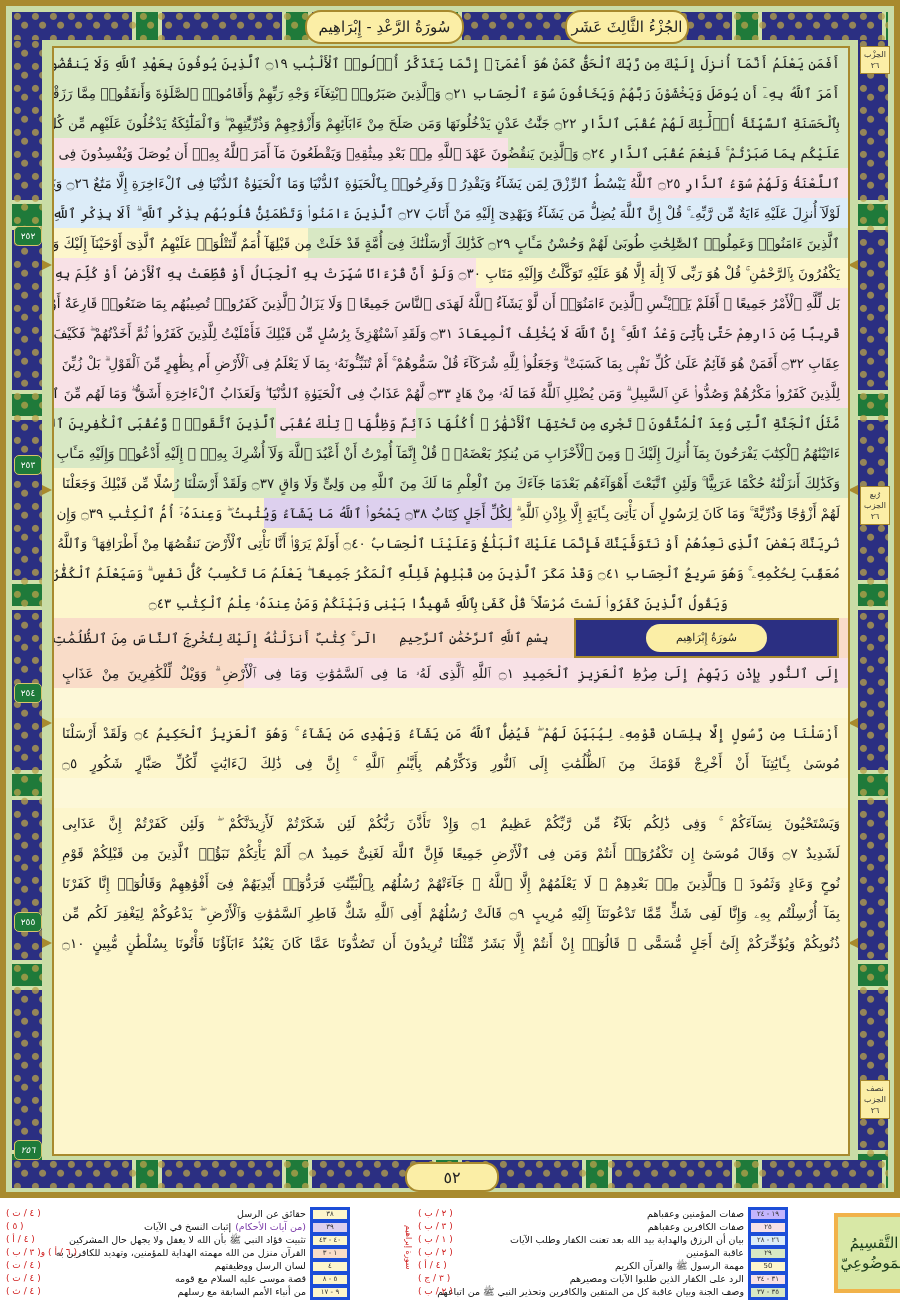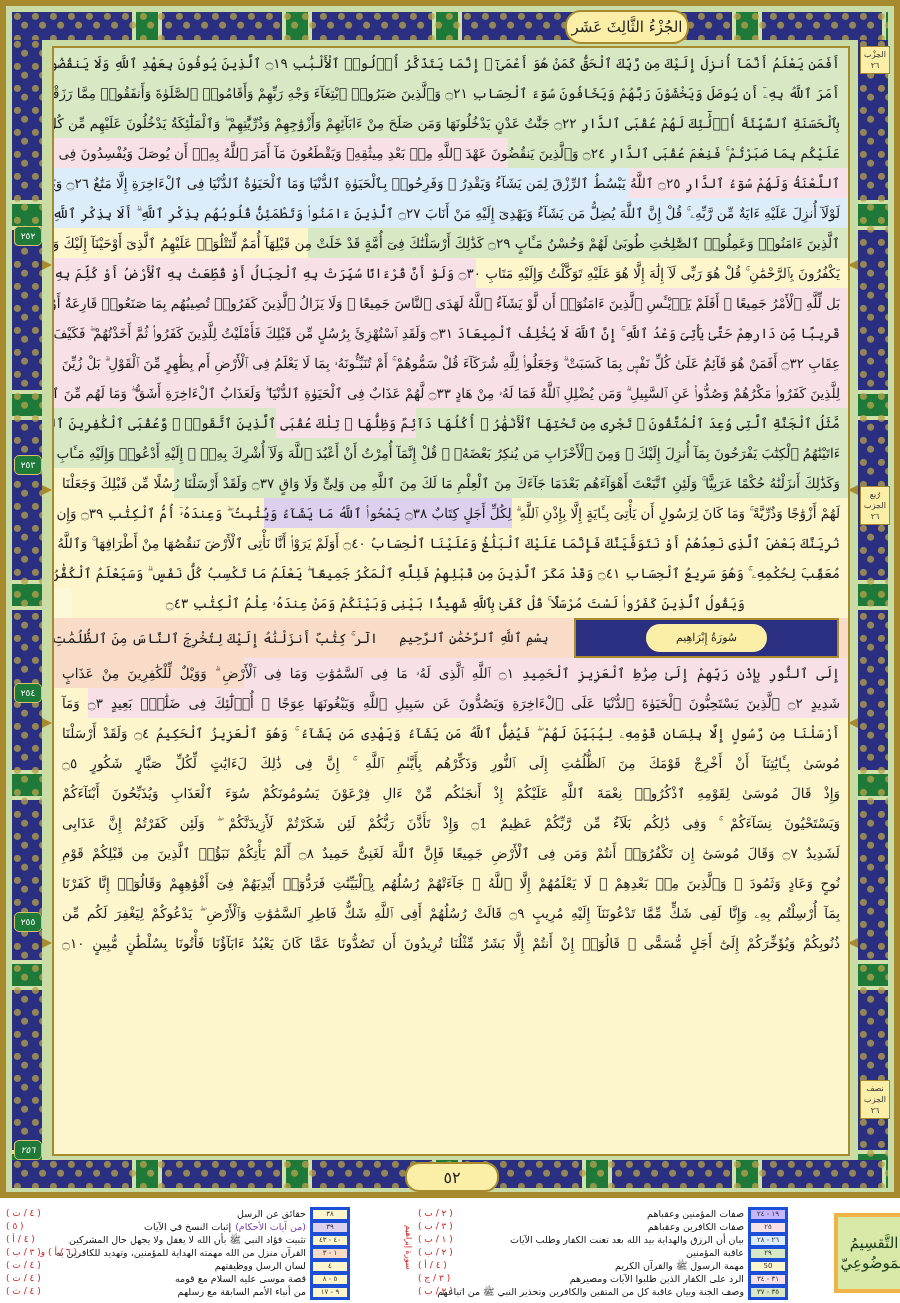--- a/index.html
+++ b/index.html
@@ -61,20 +61,21 @@
       <div class="vine"></div>
     </div>
   <div class="deco-band deco-left">
       <div class="vine"></div>
     </div>
   <div class="deco-band deco-right">
       <div class="vine"></div>
     </div>
 
   <div class="header-pill pill-juz">الجُزْءُ الثَّالِثَ عَشَر</div>
+  <div class="header-pill pill-surah">سُورَةُ الرَّعْدِ - إِبْرَاهِيم</div>
   <div class="page-num-pill">٥٢</div>
 
   <div class="hizb-box" style="top:46px;">
     <div>الحِزْب</div>
     <div>٢٦</div>
   </div>
   <div class="hizb-box" style="top:486px;">
     <div>رُبع</div>
     <div>الحِزب</div>
     <div>٢٦</div>
@@ -177,54 +178,45 @@
     <div class="txt">لَهُمْ أَزْوَٰجًا وَذُرِّيَّةً ۚ وَمَا كَانَ لِرَسُولٍ أَن يَأْتِىَ بِـَٔايَةٍ إِلَّا بِإِذْنِ ٱللَّهِ ۗ لِكُلِّ أَجَلٍ كِتَابٌ ۝٣٨ يَمْحُوا۟ ٱللَّهُ مَا يَشَآءُ وَيُثْبِتُ ۖ وَعِندَهُۥٓ أُمُّ ٱلْكِتَٰبِ ۝٣٩ وَإِن مَّا</div>
   </div>
   <div class="line" style="top:480px;">
     <div class="seg c-yellow" style="left:0;width:794px;"></div>
     <div class="txt">نُرِيَنَّكَ بَعْضَ ٱلَّذِى نَعِدُهُمْ أَوْ نَتَوَفَّيَنَّكَ فَإِنَّمَا عَلَيْكَ ٱلْبَلَٰغُ وَعَلَيْنَا ٱلْحِسَابُ ۝٤٠ أَوَلَمْ يَرَوْا۟ أَنَّا نَأْتِى ٱلْأَرْضَ نَنقُصُهَا مِنْ أَطْرَافِهَا ۚ وَٱللَّهُ يَحْكُمُ لَا</div>
   </div>
   <div class="line" style="top:510px;">
     <div class="seg c-yellow" style="left:0;width:794px;"></div>
     <div class="txt">مُعَقِّبَ لِحُكْمِهِۦ ۚ وَهُوَ سَرِيعُ ٱلْحِسَابِ ۝٤١ وَقَدْ مَكَرَ ٱلَّذِينَ مِن قَبْلِهِمْ فَلِلَّهِ ٱلْمَكْرُ جَمِيعًا ۖ يَعْلَمُ مَا تَكْسِبُ كُلُّ نَفْسٍ ۗ وَسَيَعْلَمُ ٱلْكُفَّٰرُ لِمَنْ عُقْبَى ٱلدَّارِ ۝٤٢</div>
   </div>
-  <div class="line" style="top:540px;margin-left:17px;">
+  <div class="line" style="top:540px;">
     <div class="seg c-yellow" style="left:0;width:794px;"></div>
     <div class="txt" style="left:120px;right:120px;text-align:center;text-align-last:center;">وَيَقُولُ ٱلَّذِينَ كَفَرُوا۟ لَسْتَ مُرْسَلًا ۚ قُلْ كَفَىٰ بِٱللَّهِ شَهِيدًۢا بَيْنِى وَبَيْنَكُمْ وَمَنْ عِندَهُۥ عِلْمُ ٱلْكِتَٰبِ ۝٤٣</div>
   </div>
 
   <div class="line" style="top:570px;height:40px;">
     <div class="seg c-salmon" style="left:0;width:794px;"></div>
     <div class="surah-banner" style="left:520px;width:265px;">
       <div class="inner">سُورَةُ إِبْرَاهِيم</div>
     </div>
     <div class="basmala" style="left:330px;top:0;line-height:40px;">بِسْمِ ٱللَّهِ ٱلرَّحْمَٰنِ ٱلرَّحِيمِ</div>
     <div class="txt" style="left:8px;right:470px;line-height:40px;text-align:left;text-align-last:left;">الٓر ۚ كِتَٰبٌ أَنزَلْنَٰهُ إِلَيْكَ لِتُخْرِجَ ٱلنَّاسَ مِنَ ٱلظُّلُمَٰتِ</div>
   </div>
   <div class="line" style="top:610px;">
     <div class="seg c-salmon" style="left:0;width:190px;"></div>
     <div class="seg c-pink" style="left:190px;width:604px;"></div>
     <div class="txt">إِلَى ٱلنُّورِ بِإِذْنِ رَبِّهِمْ إِلَىٰ صِرَٰطِ ٱلْعَزِيزِ ٱلْحَمِيدِ ۝١ ٱللَّهِ ٱلَّذِى لَهُۥ مَا فِى ٱلسَّمَٰوَٰتِ وَمَا فِى ٱلْأَرْضِ ۗ وَوَيْلٌ لِّلْكَٰفِرِينَ مِنْ عَذَابٍ</div>
   </div>
-  <div class="line" style="top:640px;">
-    <div class="seg c-yellow" style="left:0;width:34px;"></div>
-    <div class="seg c-pink" style="left:34px;width:760px;"></div>
-    <div class="txt">شَدِيدٍ ۝٢ ٱلَّذِينَ يَسْتَحِبُّونَ ٱلْحَيَوٰةَ ٱلدُّنْيَا عَلَى ٱلْءَاخِرَةِ وَيَصُدُّونَ عَن سَبِيلِ ٱللَّهِ وَيَبْغُونَهَا عِوَجًا ۚ أُو۟لَٰٓئِكَ فِى ضَلَٰلٍۭ بَعِيدٍ ۝٣ وَمَآ</div>
-  </div>
   <div class="line" style="top:670px;">
     <div class="seg c-yellow" style="left:0;width:794px;"></div>
     <div class="txt">أَرْسَلْنَا مِن رَّسُولٍ إِلَّا بِلِسَانِ قَوْمِهِۦ لِيُبَيِّنَ لَهُمْ ۖ فَيُضِلُّ ٱللَّهُ مَن يَشَآءُ وَيَهْدِى مَن يَشَآءُ ۚ وَهُوَ ٱلْعَزِيزُ ٱلْحَكِيمُ ۝٤ وَلَقَدْ أَرْسَلْنَا</div>
   </div>
   <div class="line" style="top:700px;">
     <div class="seg c-yellow" style="left:0;width:794px;"></div>
     <div class="txt">مُوسَىٰ بِـَٔايَٰتِنَآ أَنْ أَخْرِجْ قَوْمَكَ مِنَ ٱلظُّلُمَٰتِ إِلَى ٱلنُّورِ وَذَكِّرْهُم بِأَيَّىٰمِ ٱللَّهِ ۚ إِنَّ فِى ذَٰلِكَ لَءَايَٰتٍ لِّكُلِّ صَبَّارٍ شَكُورٍ ۝٥</div>
-  </div>
-  <div class="line" style="top:730px;">
-    <div class="seg c-yellow" style="left:0;width:794px;"></div>
-    <div class="txt">وَإِذْ قَالَ مُوسَىٰ لِقَوْمِهِ ٱذْكُرُوا۟ نِعْمَةَ ٱللَّهِ عَلَيْكُمْ إِذْ أَنجَىٰكُم مِّنْ ءَالِ فِرْعَوْنَ يَسُومُونَكُمْ سُوٓءَ ٱلْعَذَابِ وَيُذَبِّحُونَ أَبْنَآءَكُمْ</div>
   </div>
   <div class="line" style="top:760px;">
     <div class="seg c-yellow" style="left:0;width:794px;"></div>
     <div class="txt">وَيَسْتَحْيُونَ نِسَآءَكُمْ ۚ وَفِى ذَٰلِكُم بَلَآءٌ مِّن رَّبِّكُمْ عَظِيمٌ ۝1 وَإِذْ تَأَذَّنَ رَبُّكُمْ لَئِن شَكَرْتُمْ لَأَزِيدَنَّكُمْ ۖ وَلَئِن كَفَرْتُمْ إِنَّ عَذَابِى</div>
   </div>
   <div class="line" style="top:790px;">
     <div class="seg c-yellow" style="left:0;width:794px;"></div>
     <div class="txt">لَشَدِيدٌ ۝٧ وَقَالَ مُوسَىٰٓ إِن تَكْفُرُوٓا۟ أَنتُمْ وَمَن فِى ٱلْأَرْضِ جَمِيعًا فَإِنَّ ٱللَّهَ لَغَنِىٌّ حَمِيدٌ ۝٨ أَلَمْ يَأْتِكُمْ نَبَؤُا۟ ٱلَّذِينَ مِن قَبْلِكُمْ قَوْمِ</div>
   </div>
   <div class="line" style="top:820px;">

